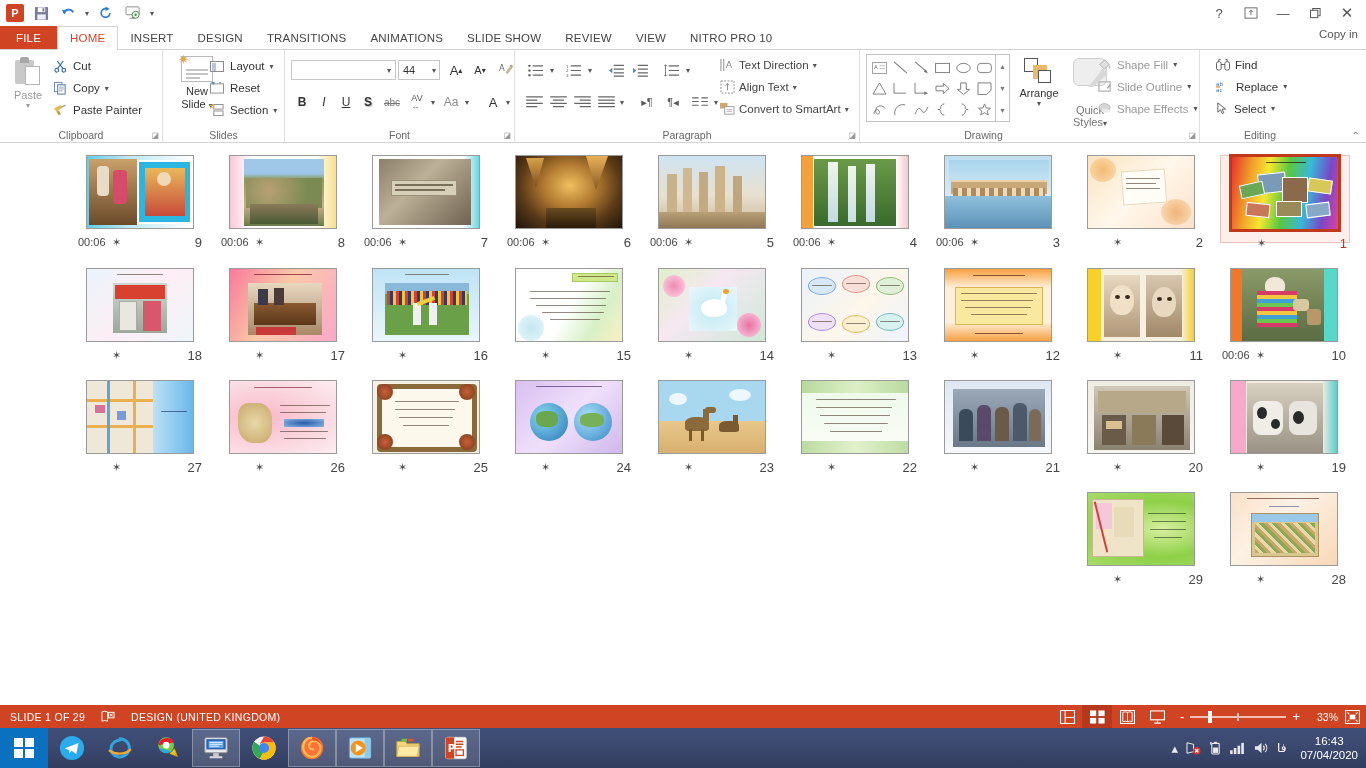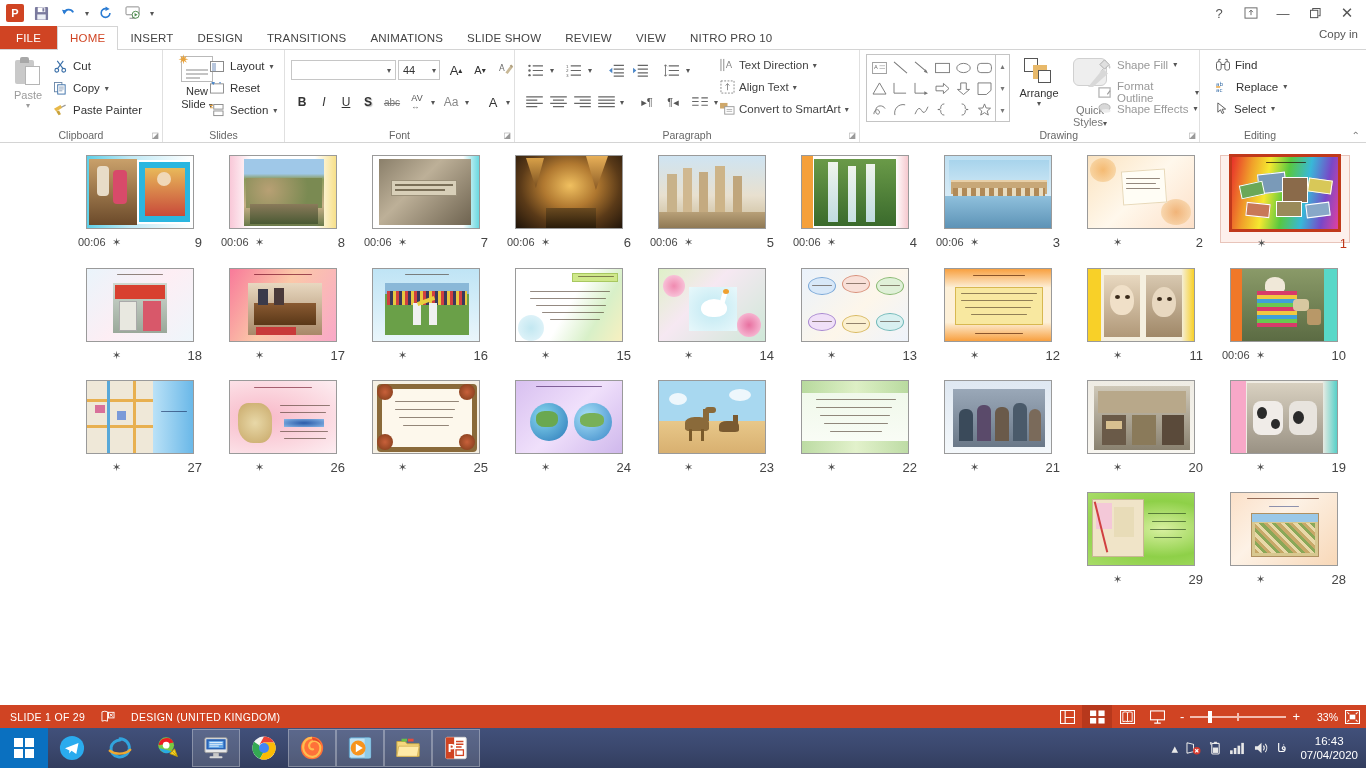--- a/index.html
+++ b/index.html
@@ -797,35 +797,35 @@
       <span>Shape Fill</span>
       <span class="tiny-chev">▾</span>
     </div>
     <div class="dbtn" style="left:238px; top:30px;">
       <span>
         <svg width="14" height="13" viewBox="0 0 15 14">
             <rect x="1" y="2" width="12" height="10" fill="none" stroke="#b5b5b5" stroke-width="1.4"></rect>
             <path d="M10 9 L13 5" stroke="#9a9a9a" stroke-width="1.2"></path>
           </svg>
       </span>
-      <span>Format Outline</span>
+      <span>Slide Outline</span>
       <span class="tiny-chev">▾</span>
     </div>
     <div class="dbtn" style="left:238px; top:52px;">
       <span>
         <svg width="14" height="13" viewBox="0 0 15 14">
             <ellipse cx="7" cy="6" rx="6" ry="4.2" fill="#d8d8d8" stroke="#b0b0b0"></ellipse>
             <ellipse cx="8.5" cy="9.5" rx="5" ry="2" fill="#ececec"></ellipse>
           </svg>
       </span>
       <span>Shape Effects</span>
       <span class="tiny-chev">▾</span>
     </div>
 
-    <div class="glabel" style="left:3px; width:215px;text-align:right;">Drawing</div>
+    <div class="glabel" style="left:16px; width:215px;">Drawing</div>
     <div class="gdialog">◪</div>
   </div>
 
   <div class="rgroup" style="left:1200px; width:166px; border-right:none;">
     <div class="ebtn" style="left:16px; top:8px;">
       <span>
         <svg width="14" height="13" viewBox="0 0 15 14">
             <rect x="0.5" y="4" width="5" height="9" rx="2" fill="#fff" stroke="#555"></rect>
             <rect x="9.5" y="4" width="5" height="9" rx="2" fill="#fff" stroke="#555"></rect>
             <path d="M5.5 7h4M3 4 L3 1.5 L5 1.5 M12 4 L12 1.5 L10 1.5" stroke="#555" fill="none"></path>

